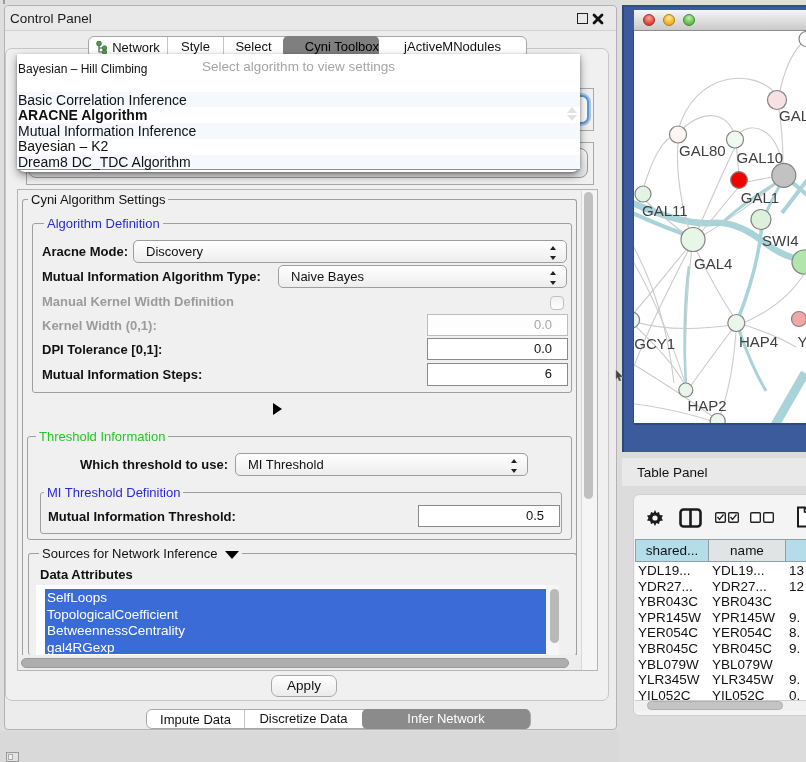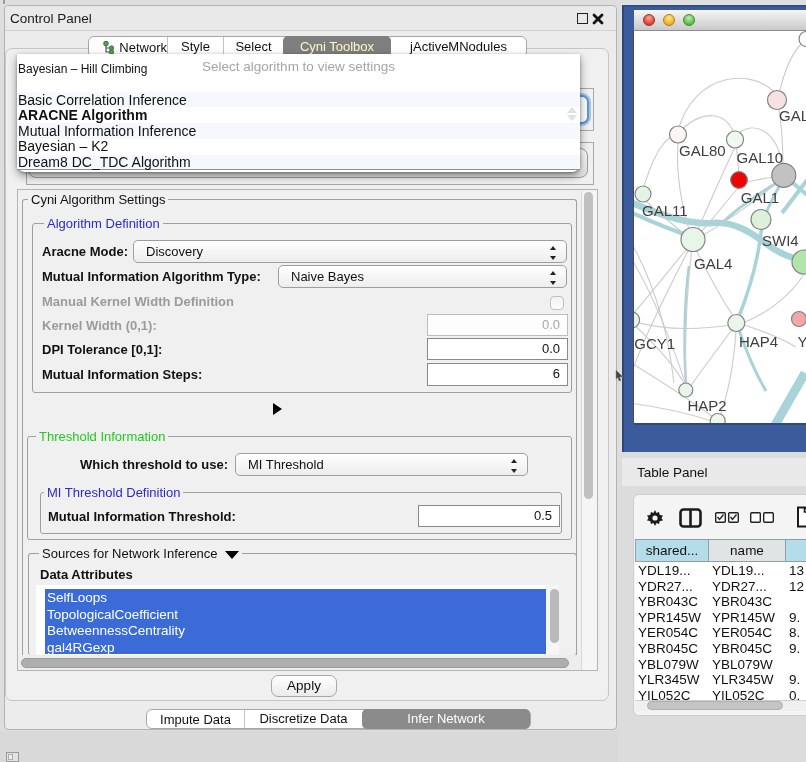--- a/index.html
+++ b/index.html
@@ -1,21 +1,21 @@
 <!DOCTYPE html>
 <html><head><meta charset="utf-8"><style>
 *{margin:0;padding:0;box-sizing:border-box}
 html,body{width:806px;height:762px;overflow:hidden}
 body{font-family:"Liberation Sans",sans-serif;background:#dedede;-webkit-font-smoothing:antialiased}
 .ab{position:absolute}
 #root{position:relative;width:806px;height:762px;overflow:hidden;font-size:13px;color:#111}
 .bold{font-weight:bold}
 .grp{position:absolute;border:1px solid #9f9f9f;border-radius:3px}
 .gtit{position:absolute;background:#f0f0f0;padding:0 3px;line-height:13px;white-space:nowrap}
-.fld{position:absolute;background:#fff;border:1px solid #8a8a8a;text-align:right;padding-right:7px;line-height:20px}
+.fld{position:absolute;background:#fff;border:1px solid #8a8a8a;text-align:right;padding-right:15px;line-height:20px}
 .combo{position:absolute;background:linear-gradient(#ffffff,#ededed);border:1px solid #9e9e9e;border-radius:5px;line-height:21px;padding-left:12px;white-space:nowrap}
 .carr{position:absolute;right:8px;top:5px;width:8px;height:14px}
 .carr:before{content:"";position:absolute;left:0;top:0;border-left:3.5px solid transparent;border-right:3.5px solid transparent;border-bottom:4.5px solid #222}
 .carr:after{content:"";position:absolute;left:0;bottom:0;border-left:3.5px solid transparent;border-right:3.5px solid transparent;border-top:4.5px solid #222}
 .lbl{position:absolute;white-space:nowrap;line-height:14px}
 </style></head><body>
 <div id="root">
 
 <div class="ab" style="left:4px;top:5px;width:613px;height:725px;background:#ececec;border:1px solid #b2b2b2;border-radius:4px"></div>
 <div class="ab" style="left:3px;top:0;width:2px;height:4px;background:#9a9a9a"></div>
@@ -27,32 +27,32 @@
     </svg>
 
 <div class="ab" style="left:5px;top:48px;width:604px;height:653px;background:#f0f0f0;border:1px solid #c6c6c6;border-radius:7px"></div>
 
 <div class="ab" style="left:26px;top:88px;width:568px;height:43px;border:1px solid #a8a8a8"></div>
 <div class="ab" style="left:40px;top:95px;width:549px;height:29px;background:#fff;border:2px solid #5b97d6;border-radius:7px;box-shadow:0 0 0 2px rgba(110,160,215,0.55)"></div>
 <div class="ab" style="left:26px;top:142px;width:568px;height:43px;border:1px solid #a8a8a8"></div>
 <div class="ab" style="left:28px;top:148px;width:560px;height:30px;background:linear-gradient(#fdfdfd,#e2e2e2);border:1px solid #9a9a9a;border-radius:8px"></div>
 
 <div class="ab" style="left:88px;top:36px;width:439px;height:22px;background:#fff;border:1px solid #a6a6a6;border-radius:6px;display:flex;align-items:center">
-  <div style="width:78px;display:flex;align-items:center;justify-content:flex-end;height:100%">
+  <div style="width:78px;display:flex;align-items:center;justify-content:center;height:100%">
     <svg width="12" height="13" viewBox="0 0 12 13" style="margin-right:4px">
           <path d="M3,3 L3,11 L8,11 M3,7 L8,7" stroke="#555" stroke-width="1.2" fill="none"></path>
           <circle cx="3" cy="2.5" r="2.4" fill="#4da24d" stroke="#2d6b2d" stroke-width="0.8"></circle>
           <circle cx="8.5" cy="7" r="2.2" fill="#4da24d" stroke="#2d6b2d" stroke-width="0.8"></circle>
           <circle cx="8.5" cy="11" r="2.2" fill="#4da24d" stroke="#2d6b2d" stroke-width="0.8"></circle>
         </svg>
     <span>Network</span>
       </div>
   <div style="width:56px;text-align:center;border-left:1px solid #c4c4c4;line-height:20px">Style</div>
   <div style="width:60px;text-align:center;border-left:1px solid #c4c4c4;line-height:20px">Select</div>
-  <div style="width:108px;text-align:center;background:#7f7f7f;color:#fef9c3;height:22px;line-height:22px;border-radius:5px;margin-top:0">Cyni Toolbox</div>
+  <div style="width:96px;text-align:right;background:#7f7f7f;color:#000000;height:22px;line-height:22px;border-radius:5px;margin-top:0">Cyni Toolbox</div>
   <div style="flex:1;text-align:center;line-height:20px">jActiveMNodules</div>
 </div>
 
 <div class="ab" style="left:17px;top:189px;width:581px;height:482px;border:1px solid #b4b4b4;background:#f0f0f0"></div>
 
 <div class="grp" style="left:22px;top:199px;width:555px;height:456px;border-bottom:none;border-radius:3px 3px 0 0"></div>
 <div class="gtit" style="left:28px;top:193px">Cyni Algorithm Settings</div>
 
 <div class="grp" style="left:32px;top:223px;width:540px;height:170px"></div>
 <div class="gtit" style="left:44px;top:217px;color:#2a2ad4">Algorithm Definition</div>

